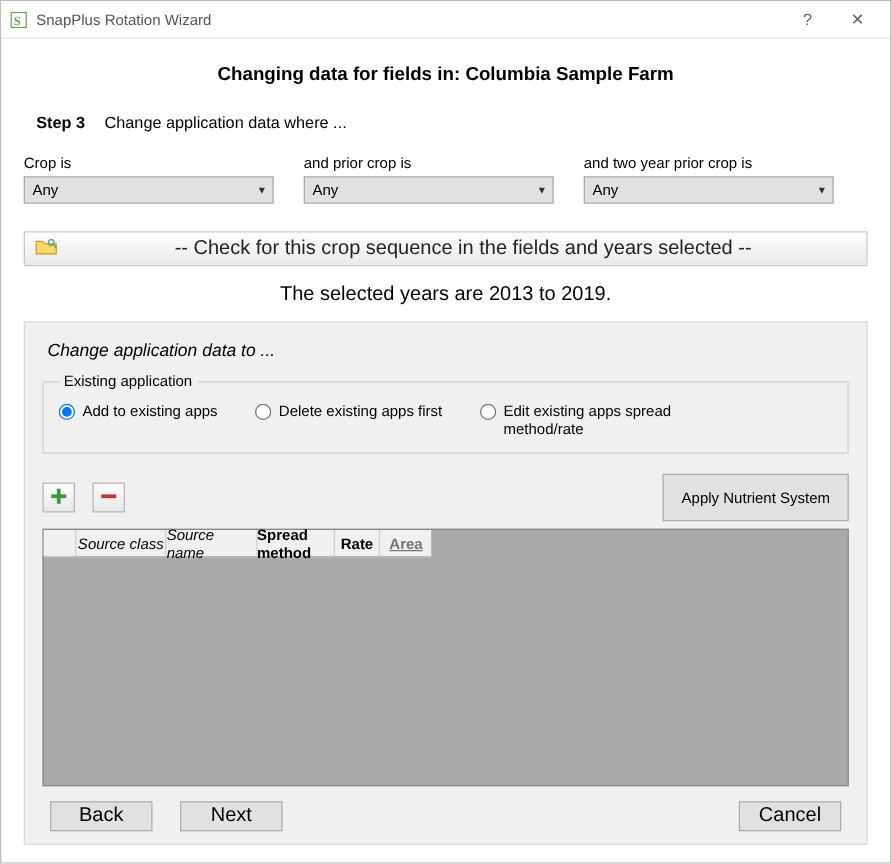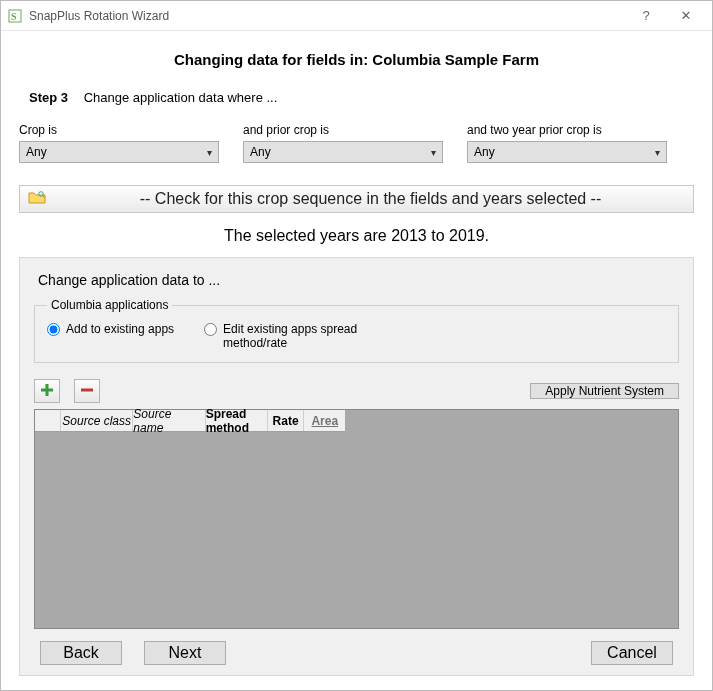--- a/index.html
+++ b/index.html
@@ -106,20 +106,21 @@
     background: #f0f0f0;
     padding: 14px 14px 10px 14px;
     flex: 1;
     display: flex;
     flex-direction: column;
     min-height: 0;
   }
   .panel-title {
     font-size: 14px;
     margin: 0 0 10px 4px;
+    font-style: italic;
   }
 
   fieldset.existing {
     border: 1px solid #cfcfcf;
     padding: 10px 12px 12px 12px;
     margin: 0 0 8px 0;
   }
   fieldset.existing legend {
     font-size: 12px;
     padding: 0 4px;
@@ -145,21 +146,21 @@
   }
   .icon-btn {
     width: 26px; height: 24px;
     border: 1px solid #b5b5b5;
     background: linear-gradient(#fdfdfd,#e7e7e7);
     display: flex; align-items: center; justify-content: center;
     margin-right: 14px;
   }
   .apply-btn {
     margin-left: auto;
-    height: 16px;
+    height: 38px;
     padding: 0 14px;
     border: 1px solid #adadad;
     background: #e1e1e1;
     font-size: 12px;
     display: flex; align-items: center;
   }
 
   .grid {
     flex: 1;
     border: 1px solid #888;
@@ -271,25 +272,29 @@
       <span class="check-text">-- Check for this crop sequence in the fields and years selected --</span>
     </div>
 
     <div class="selected-years">The selected years are 2013 to 2019.</div>
 
     <div class="change-panel">
 
       <div class="panel-title">Change application data to ...</div>
 
       <fieldset class="existing">
-        <legend>Columbia applications</legend>
+        <legend>Existing application</legend>
         <div class="radio-row">
           <label>
             <input type="radio" name="exist" checked="" style="">
             <span>Add to existing apps</span>
+          </label>
+          <label>
+            <input type="radio" name="exist" style="">
+            <span>Delete existing apps first</span>
           </label>
           <label>
             <input type="radio" name="exist" style="">
             <span>Edit existing apps spread method/rate</span>
           </label>
         </div>
       </fieldset>
 
       <div class="toolbar-row">
         <div class="icon-btn">

